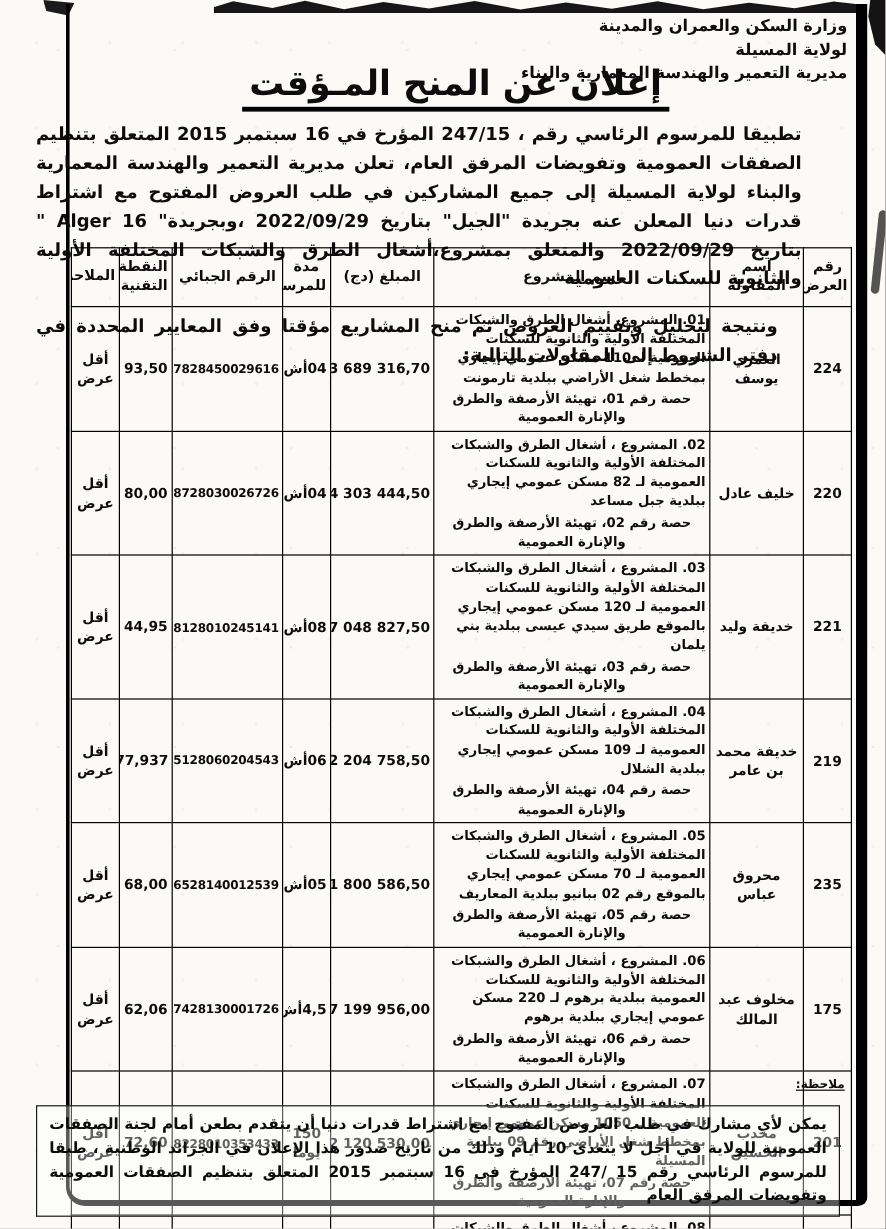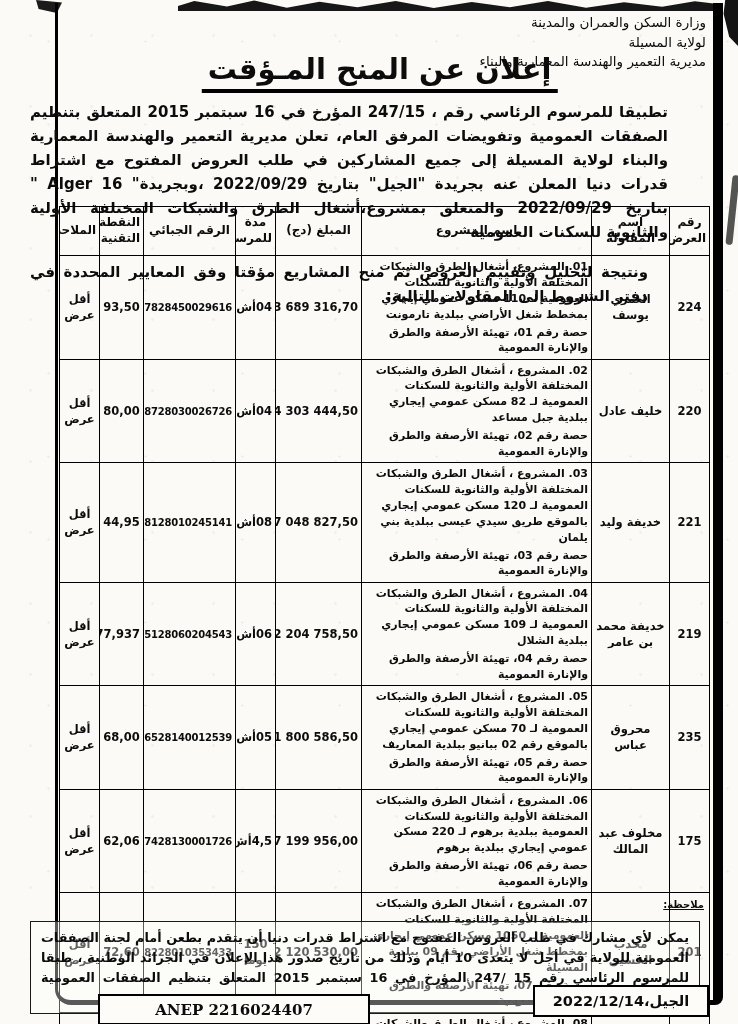--- a/index.html
+++ b/index.html
@@ -30,21 +30,21 @@
     position:absolute;top:0;left:178px;width:544px;height:11px;
     background:#171717;
     clip-path:polygon(0 55%,3% 10%,9% 60%,14% 5%,20% 70%,26% 15%,33% 65%,40% 8%,47% 72%,54% 18%,61% 66%,68% 10%,75% 70%,82% 20%,89% 62%,95% 12%,100% 40%,100% 100%,0 100%);
   }
   .blot-tl{position:absolute;top:0;left:36px;width:26px;height:13px;background:#1b1b1b;clip-path:polygon(0 0,100% 20%,80% 100%,10% 70%);}
   .blot-tr{position:absolute;top:0;right:0;width:16px;height:46px;background:#141414;clip-path:polygon(20% 0,100% 0,100% 100%,45% 80%,10% 30%);}
   .blot-r{position:absolute;right:2px;top:175px;width:7px;height:70px;background:#2a2a2a;border-radius:4px;transform:rotate(6deg);opacity:.8;}
 
   .ministry{
     position:absolute;top:13px;right:32px;
-    font-size:13.5px;font-weight:400;text-align:right;line-height:1.45;
+    font-size:13.5px;font-weight:700;text-align:right;line-height:1.45;
   }
   .title{
     position:absolute;top:52px;left:50%;transform:translateX(-47%);
     font-size:29px;font-weight:900;white-space:nowrap;
     border-bottom:4px solid #000;padding:0 6px 3px 6px;
   }
   .intro{
     position:absolute;top:100px;right:70px;width:638px;
     font-size:15px;font-weight:700;line-height:1.6;text-align:justify;
   }
@@ -57,21 +57,21 @@
   }
   .awards th,.awards td{
     border:1.7px solid #000;
     font-weight:700;text-align:center;vertical-align:middle;
     padding:3px 3px;overflow:hidden;
   }
   .awards thead th{font-size:12px;line-height:1.3;height:42px;}
   .awards tbody tr{height:80px;}
   .awards tbody td{font-size:11.5px;line-height:1.4;}
   .proj-desc{font-size:11px;line-height:1.45;text-align:right;}
-  .proj-lot{font-size:11px;line-height:1.4;text-align:right;margin-top:2px;}
+  .proj-lot{font-size:11px;line-height:1.4;text-align:center;margin-top:2px;}
   .num{direction:ltr;unicode-bidi:isolate;white-space:nowrap;}
   .tax{font-size:10px;letter-spacing:-.2px;}
   .note-cell{font-size:11.5px;line-height:1.5;}
 
   .footnote-head{
     position:absolute;top:899px;right:34px;
     font-size:10px;font-weight:900;text-decoration:underline;
   }
   .footnote-body{
     position:absolute;top:921px;right:38px;left:30px;
@@ -244,16 +244,14 @@
           <td></td>
           <td></td>
           <td class="note-cell"></td>
         </tr>
       </tbody>
   </table>
 
   <div class="footnote-head">ملاحظة:</div>
   <div class="footnote-body">يمكن لأي مشارك في طلب العروض المفتوح مع اشتراط قدرات دنيا أن يتقدم بطعن أمام لجنة الصفقات العمومية للولاية في أجل لا يتعدى 10 أيام وذلك من تاريخ صدور هذا الإعلان في الجرائد الوطنية ، طبقا للمرسوم الرئاسي رقم 15 /247 المؤرخ في 16 سبتمبر 2015 المتعلق بتنظيم الصفقات العمومية وتفويضات المرفق العام</div>
 
-  <div class="date-box">الجيل،2022/12/14</div>
-  <div class="anep-box">ANEP 2216024407</div>
 
 </div>
 
 </body></html>

